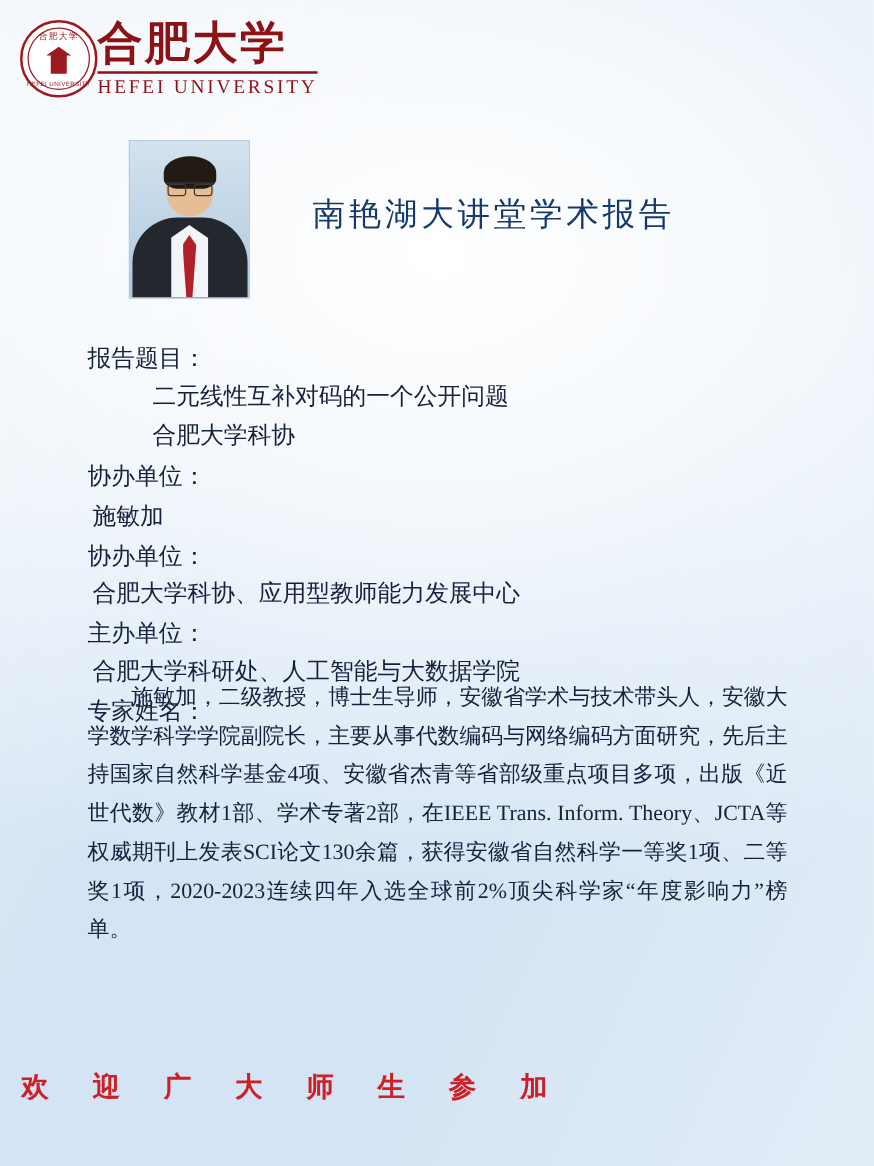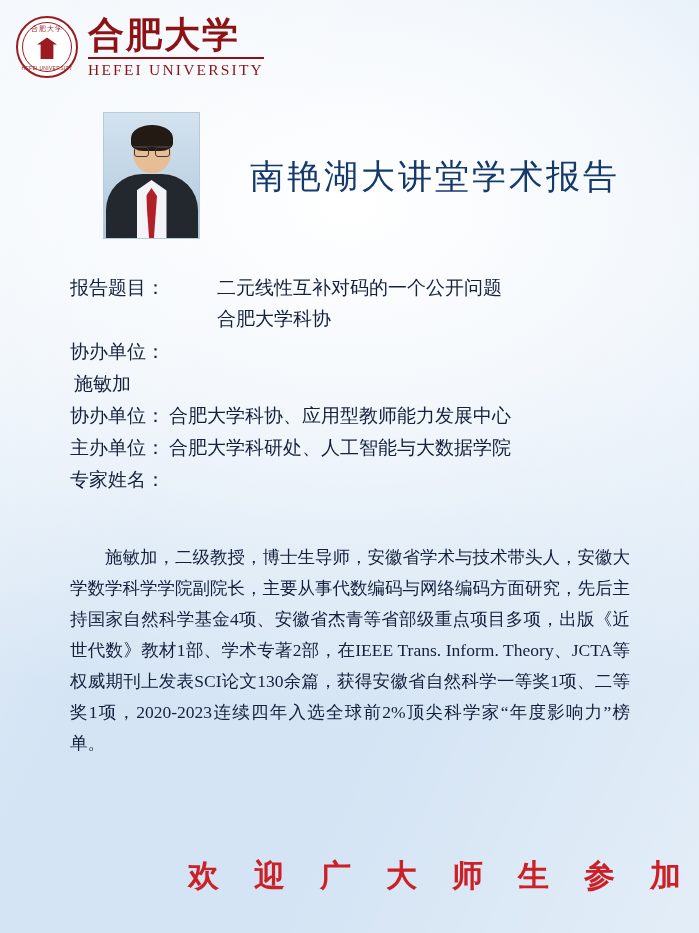--- a/index.html
+++ b/index.html
@@ -31,21 +31,20 @@
     pointer-events: none;
   }
 
   
   .logo-block {
     position: absolute;
     left: 16px;
     top: 16px;
     display: flex;
     align-items: center;
-    gap: 10px;
   }
   .logo-emblem {
     width: 62px;
     height: 62px;
     border-radius: 50%;
     border: 2.5px solid #9b1b20;
     position: relative;
     display: flex;
     align-items: center;
     justify-content: center;
@@ -205,21 +204,21 @@
     transform: translateX(-50%);
     width: 11px;
     height: 50px;
     background: #b11f27;
     clip-path: polygon(50% 0%, 100% 16%, 72% 100%, 28% 100%, 0% 16%);
   }
   .hero-title {
     position: absolute;
     left: 250px;
     top: 42px;
-    font-size: 34px;
+    font-size: 26px;
     letter-spacing: 3px;
     color: #16396b;
     font-family: Liberation Serif, serif;
     white-space: nowrap;
   }
 
   
   .info {
     position: absolute;
     left: 70px;
@@ -227,20 +226,21 @@
     width: 580px;
     color: #14203c;
     font-size: 19px;
     line-height: 30px;
     font-family: "DejaVu Serif", serif;
   }
   .info-row {
     display: flex;
     align-items: flex-start;
     margin-bottom: 2px;
+    flex-direction: column;
   }
   .info-label {
     flex: none;
     white-space: nowrap;
   }
   .info-value {
     flex: 1;
     padding-left: 4px;
   }
   .info-value .second-line {
@@ -263,23 +263,23 @@
     text-indent: 2em;
     font-family: Liberation Serif, serif;
   }
 
   
   .welcome {
     position: absolute;
     left: 0;
     top: 855px;
     width: 100%;
-    text-align: right;
+    text-align: left;
     color: #cc2026;
-    font-size: 31px;
+    font-size: 22px;
     font-weight: bold;
     letter-spacing: 1px;
     font-family: Liberation Mono, monospace;
   }
   .welcome span {
     display: inline-block;
     margin: 0 17px;
   }
 </style>
 </head>

